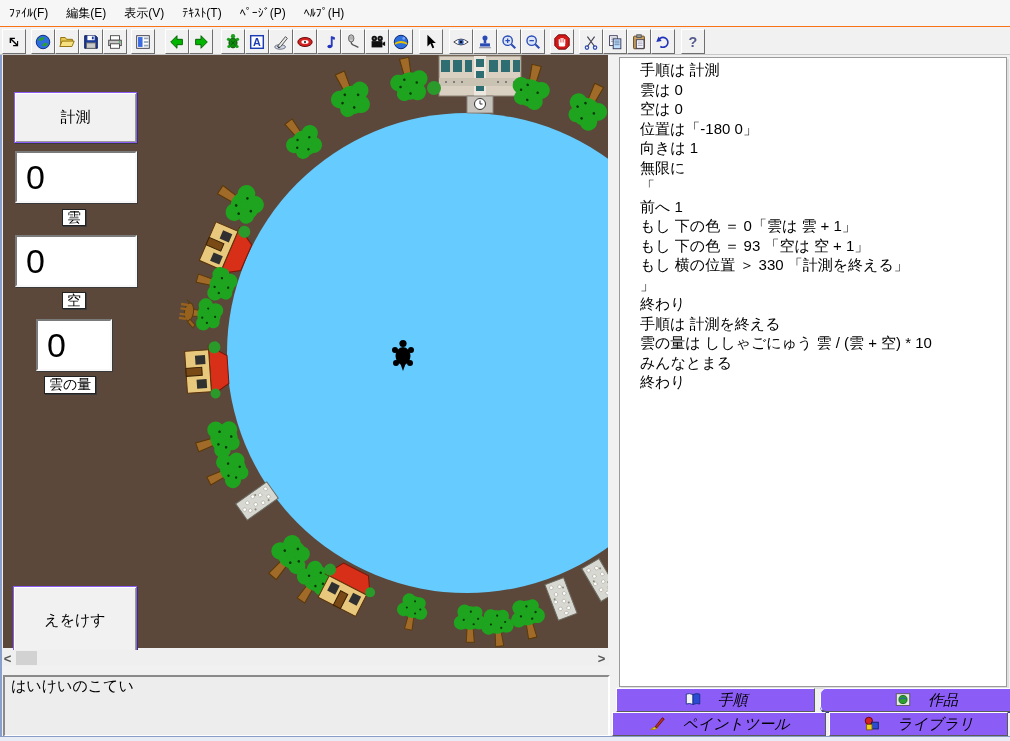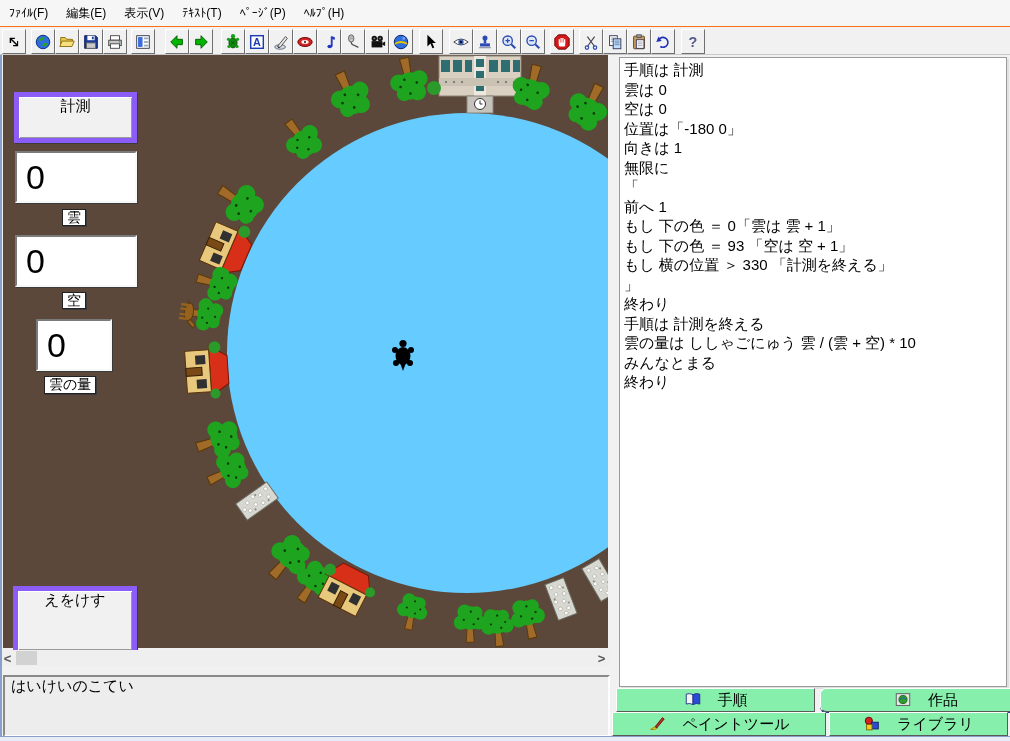--- a/index.html
+++ b/index.html
@@ -12,45 +12,45 @@
   
   .toolbar{position:absolute;left:0;top:27px;width:100%;height:28px;background:#f1f1f1;
            border-bottom:1px solid #c8c8c8;display:flex;align-items:flex-start;padding-top:2px;box-sizing:border-box;}
   .tbtn{width:24px;height:25px;background:#f1f1f1;border:1px solid;border-color:#ffffff #6f6f6f #6f6f6f #ffffff;
         display:flex;align-items:center;justify-content:center;box-sizing:border-box;flex:none;}
   .tbtn svg{display:block;}
   
   .canvas{position:absolute;left:3px;top:55px;width:605px;height:593px;background:#5c483a;}
   .canvas svg{display:block;}
   .ctrl{position:absolute;box-sizing:border-box;}
-  .pushbtn{background:#f1f1f1;border:5px solid #8b5cf6;box-shadow:inset 1px 1px 0 #ffffff,inset -1px -1px 0 #9a9a9a,1px 1px 0 #3a3a3a;
-           display:flex;align-items:flex-start;justify-content:center;font-size:15px;cursor:default;}
+  .pushbtn{background:#f1f1f1;border:1px solid #8b5cf6;box-shadow:inset 1px 1px 0 #ffffff,inset -1px -1px 0 #9a9a9a,1px 1px 0 #3a3a3a;
+           display:flex;align-items:center;justify-content:center;font-size:15px;cursor:default;}
   .field{background:#ffffff;border:2px solid;border-color:#7a7a7a #f8f8f8 #f8f8f8 #7a7a7a;box-shadow:1px 1px 0 #3a3a3a;
          font-size:34px;display:flex;align-items:center;padding-left:9px;}
   .minilabel{background:#ffffff;border:1px solid #222;box-shadow:1px 1px 0 #3a3a3a;font-size:14px;
              padding:0 4px;display:flex;align-items:center;justify-content:center;}
   
   .hscroll{position:absolute;left:0;top:650px;width:609px;height:16px;background:#efefef;}
   .sarrow{position:absolute;top:0;width:15px;height:16px;display:flex;align-items:center;justify-content:center;
           color:#555;font-size:13px;font-weight:bold;}
   .sthumb{position:absolute;left:16px;top:1px;width:21px;height:14px;background:#d2d2d2;}
   
   .bgbox{position:absolute;left:3px;top:675px;width:607px;height:62px;background:#ededed;
          border:2px solid;border-color:#8a8a8a #ffffff #ffffff #8a8a8a;box-sizing:border-box;
          font-size:15px;padding:0 6px;}
   
   .code-panel{position:absolute;left:619px;top:57px;width:388px;height:630px;background:#ffffff;
               border:1px solid #9a9a9a;box-shadow:inset 0 0 0 2px #ffffff,2px 2px 0 #e0e0e0;box-sizing:border-box;overflow:hidden;}
-  .code-panel pre{margin:2px 0 0 4px;font-family:"Liberation Sans","DejaVu Sans",sans-serif;
+  .code-panel pre{margin:2px 0 0 20px;font-family:"Liberation Sans","DejaVu Sans",sans-serif;
                   font-size:15px;line-height:19.5px;white-space:pre;}
   
   .tabs{position:absolute;left:612px;top:688px;width:396px;height:48px;}
-  .tab{position:absolute;height:24px;background:#86efac;border:1px solid;border-color:#ffffff #5a5a5a #5a5a5a #ffffff;
+  .tab{position:absolute;height:24px;background:#8b5cf6;border:1px solid;border-color:#ffffff #5a5a5a #5a5a5a #ffffff;
        box-shadow:0 1px 0 #2a3c94;display:flex;align-items:center;justify-content:center;gap:16px;
-       font-size:15px;box-sizing:border-box;cursor:default;}
+       font-size:15px;box-sizing:border-box;cursor:default;font-style:italic;}
   .tab svg{display:block;}
   .left-edge{position:absolute;left:0;top:55px;width:2px;height:682px;background:#8aa0cc;}
   .bottom-edge{position:absolute;left:0;bottom:0;width:100%;height:4px;background:#e8ecf4;border-top:1px solid #8a9cc8;}
 </style>
 </head>
 <body>
 
 <div class="app">
 
   <div class="menubar" id="menubar">

